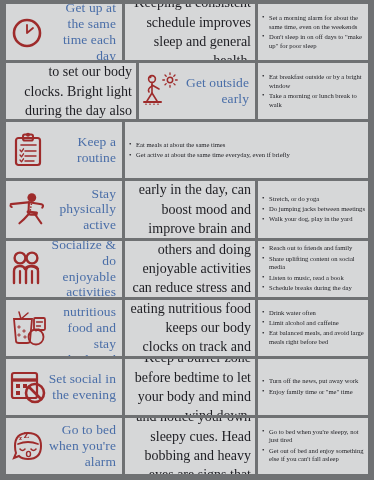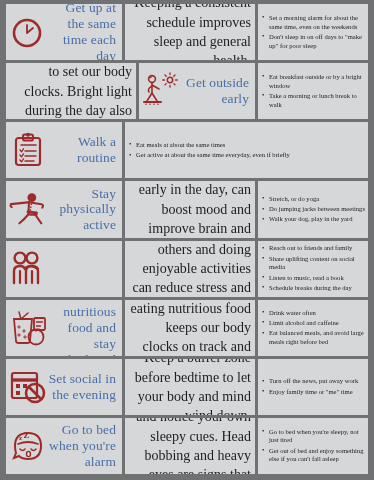--- a/index.html
+++ b/index.html
@@ -169,21 +169,21 @@
       <div class="icon-wrap">
         <svg width="32" height="36" viewBox="0 0 32 36">
           <rect x="4" y="6" width="24" height="27" rx="2.5" fill="none" stroke="#9e2b2b" stroke-width="2.2"></rect>
           <rect x="11" y="2.5" width="10" height="6" rx="1.8" fill="none" stroke="#9e2b2b" stroke-width="2"></rect>
           <circle cx="16" cy="2.8" r="2" fill="#9e2b2b"></circle>
           <path d="M9 13 L24 13" stroke="#9e2b2b" stroke-width="1.6" stroke-linecap="round"></path>
           <path d="M13 19 L24 19 M13 24 L24 24 M13 29 L22 29" stroke="#9e2b2b" stroke-width="1.4" stroke-linecap="round"></path>
           <path d="M8 18 L9.5 19.8 L11.5 16.8 M8 23 L9.5 24.8 L11.5 21.8 M8 28 L9.5 29.8 L11.5 26.8" stroke="#9e2b2b" stroke-width="1.3" fill="none" stroke-linecap="round" stroke-linejoin="round"></path>
         </svg>
       </div>
-      <div class="title-text">Walk a routine</div>
+      <div class="title-text">Keep a routine</div>
     </div>
     <div class="cell cell-tips">
       <ul class="tips">
         <li>Eat meals at about the same times</li>
         <li>Get active at about the same time everyday, even if briefly</li>
       </ul>
     </div>
   </div>
 
   <div class="row">
@@ -223,20 +223,21 @@
         <svg width="38" height="36" viewBox="0 0 38 36">
           <circle cx="11" cy="7" r="5.4" fill="none" stroke="#9e2b2b" stroke-width="2.4"></circle>
           <circle cx="23" cy="7" r="5.4" fill="none" stroke="#9e2b2b" stroke-width="2.4"></circle>
           <path d="M5 32 L5 20 Q5 15 11 15 Q15 15 16 18" stroke="#9e2b2b" stroke-width="2.4" fill="none" stroke-linecap="round"></path>
           <path d="M17 32 L17 20 Q17 15 23 15 Q29 15 29 20 L29 32" stroke="#9e2b2b" stroke-width="2.4" fill="none" stroke-linecap="round"></path>
           <path d="M11 32 L11 20" stroke="#9e2b2b" stroke-width="2.2" stroke-linecap="round"></path>
           <path d="M23 32 L23 20" stroke="#9e2b2b" stroke-width="2.2" stroke-linecap="round"></path>
           <path d="M16 17 Q22 13 29 18" stroke="#9e2b2b" stroke-width="2.2" fill="none" stroke-linecap="round"></path>
         </svg>
       </div>
+      <div class="title-text">Socialize &amp; do enjoyable activities</div>
     </div>
     <div class="cell cell-desc">
       <div class="desc-text">Connecting with others and doing enjoyable activities can reduce stress and protect sleep.</div>
     </div>
     <div class="cell cell-tips">
       <ul class="tips">
         <li>Reach out to friends and family</li>
         <li>Share uplifting content on social media</li>
         <li>Listen to music, read a book</li>
         <li>Schedule breaks during the day</li>

